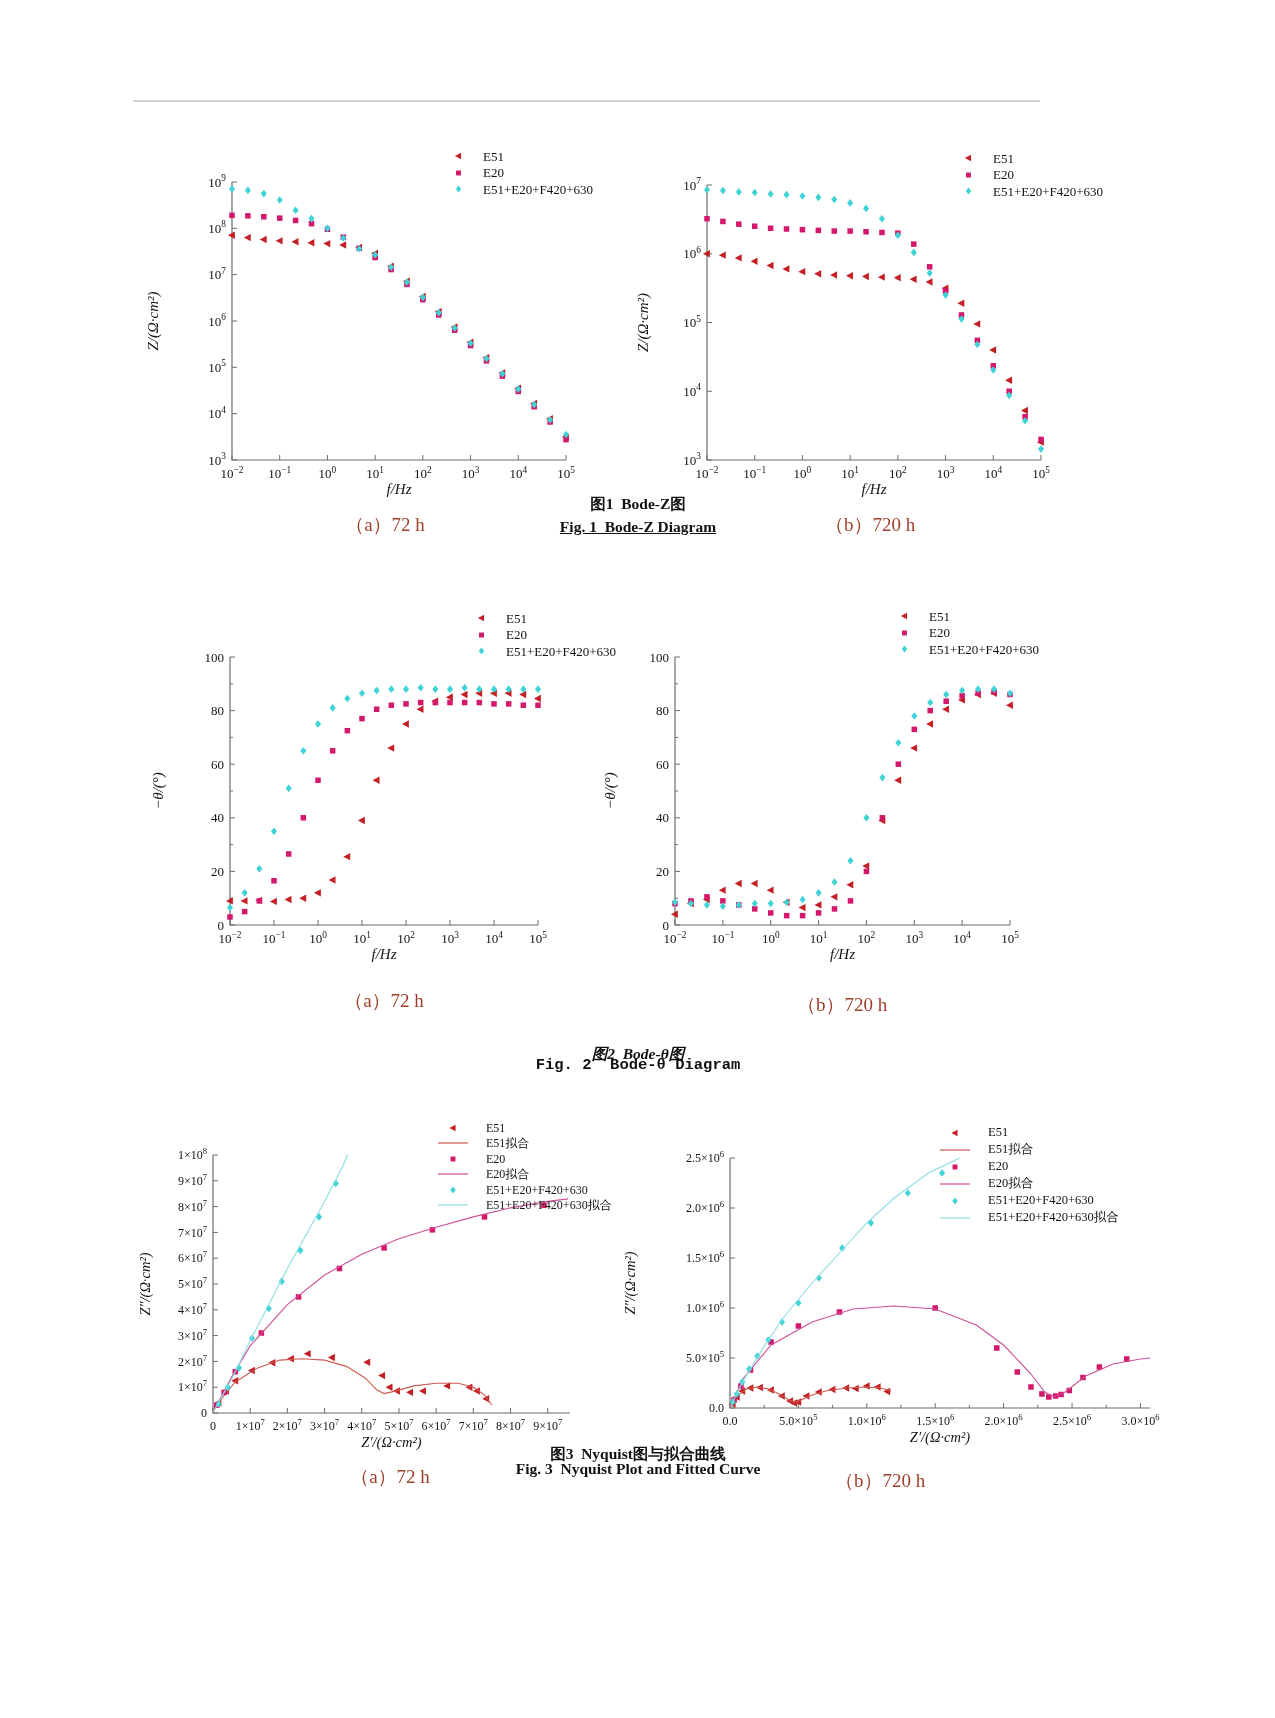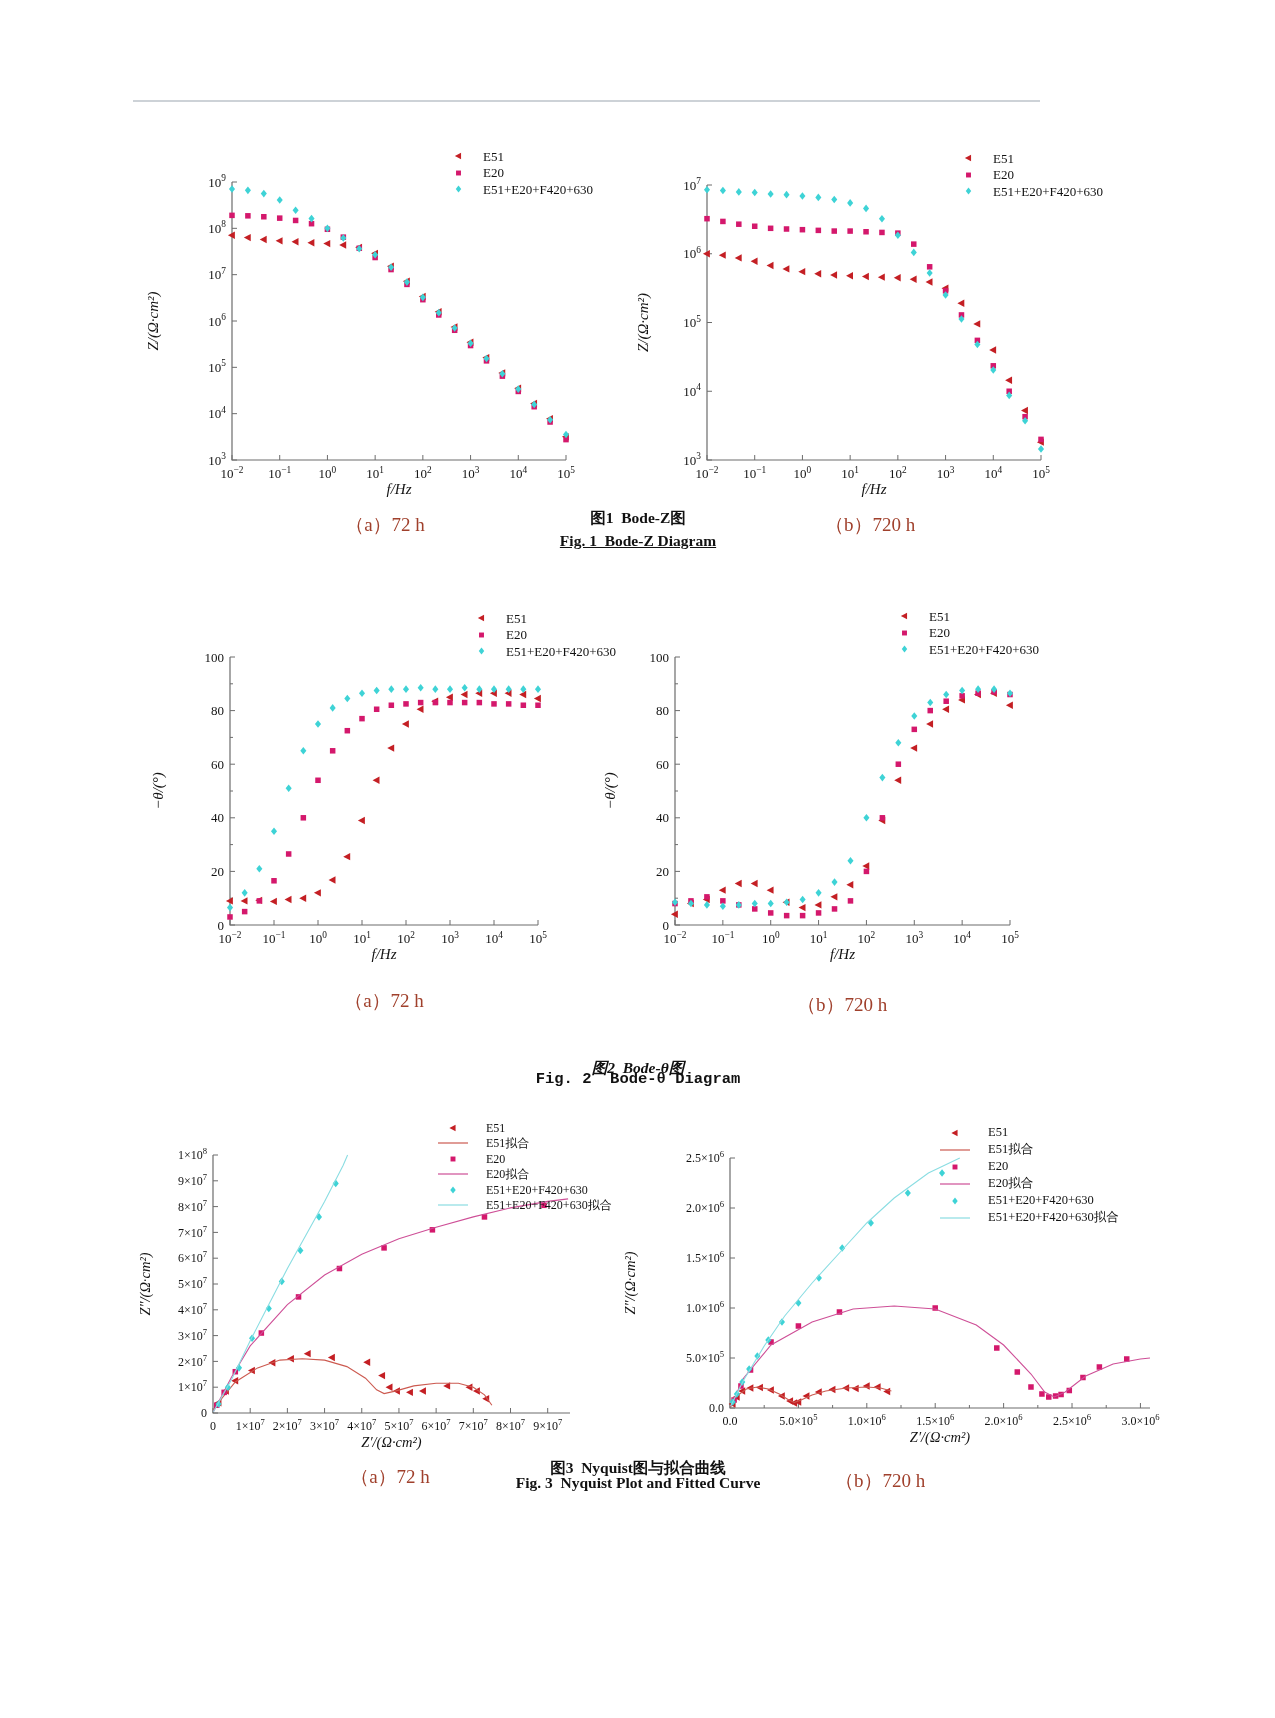--- a/index.html
+++ b/index.html
@@ -6,21 +6,21 @@
   .page{position:relative;width:1275px;height:1718px;background:#ffffff;overflow:hidden;
         font-family:"Liberation Serif","DejaVu Serif",serif;}
   .hdr{position:absolute;left:133px;top:76px;width:907px;text-align:right;
        font-family:"Liberation Sans","DejaVu Sans",sans-serif;font-size:15px;letter-spacing:1px;}
   .hrule{position:absolute;left:133px;top:100px;width:907px;height:2px;background:#cdd2d7;}
   svg.chart{position:absolute;}
   svg.chart text{fill:#131313;font-family:"Liberation Serif","DejaVu Serif",serif;}
   svg.chart text.axlab{font-style:italic;}
   .cap{position:absolute;transform:translateX(-50%);font-size:19px;white-space:pre;}
   .ftitle{position:absolute;transform:translateX(-50%);font-weight:bold;font-size:15.5px;
-          color:#111;white-space:pre;margin-top:14px;}
+          color:#111;white-space:pre;}
   .legend{position:absolute;line-height:1;color:#111;}
   .lrow{display:flex;align-items:center;white-space:nowrap;gap:16px;}
   .lrow span{margin-left:2px;}
   .lrow svg{display:block;}
   .footer{position:absolute;left:828px;top:1620px;display:flex;align-items:center;}
   .f-txt{width:178px;text-align:right;}
   .f-cn{font-weight:bold;font-size:17px;letter-spacing:3px;font-family:"Liberation Sans","DejaVu Sans",sans-serif;}
   .f-en{font-weight:bold;font-size:8.5px;margin-top:2px;}
   .f-bar{width:2.5px;height:48px;margin:0 7px 0 9px;}
   .f-page{font-size:22px;}

